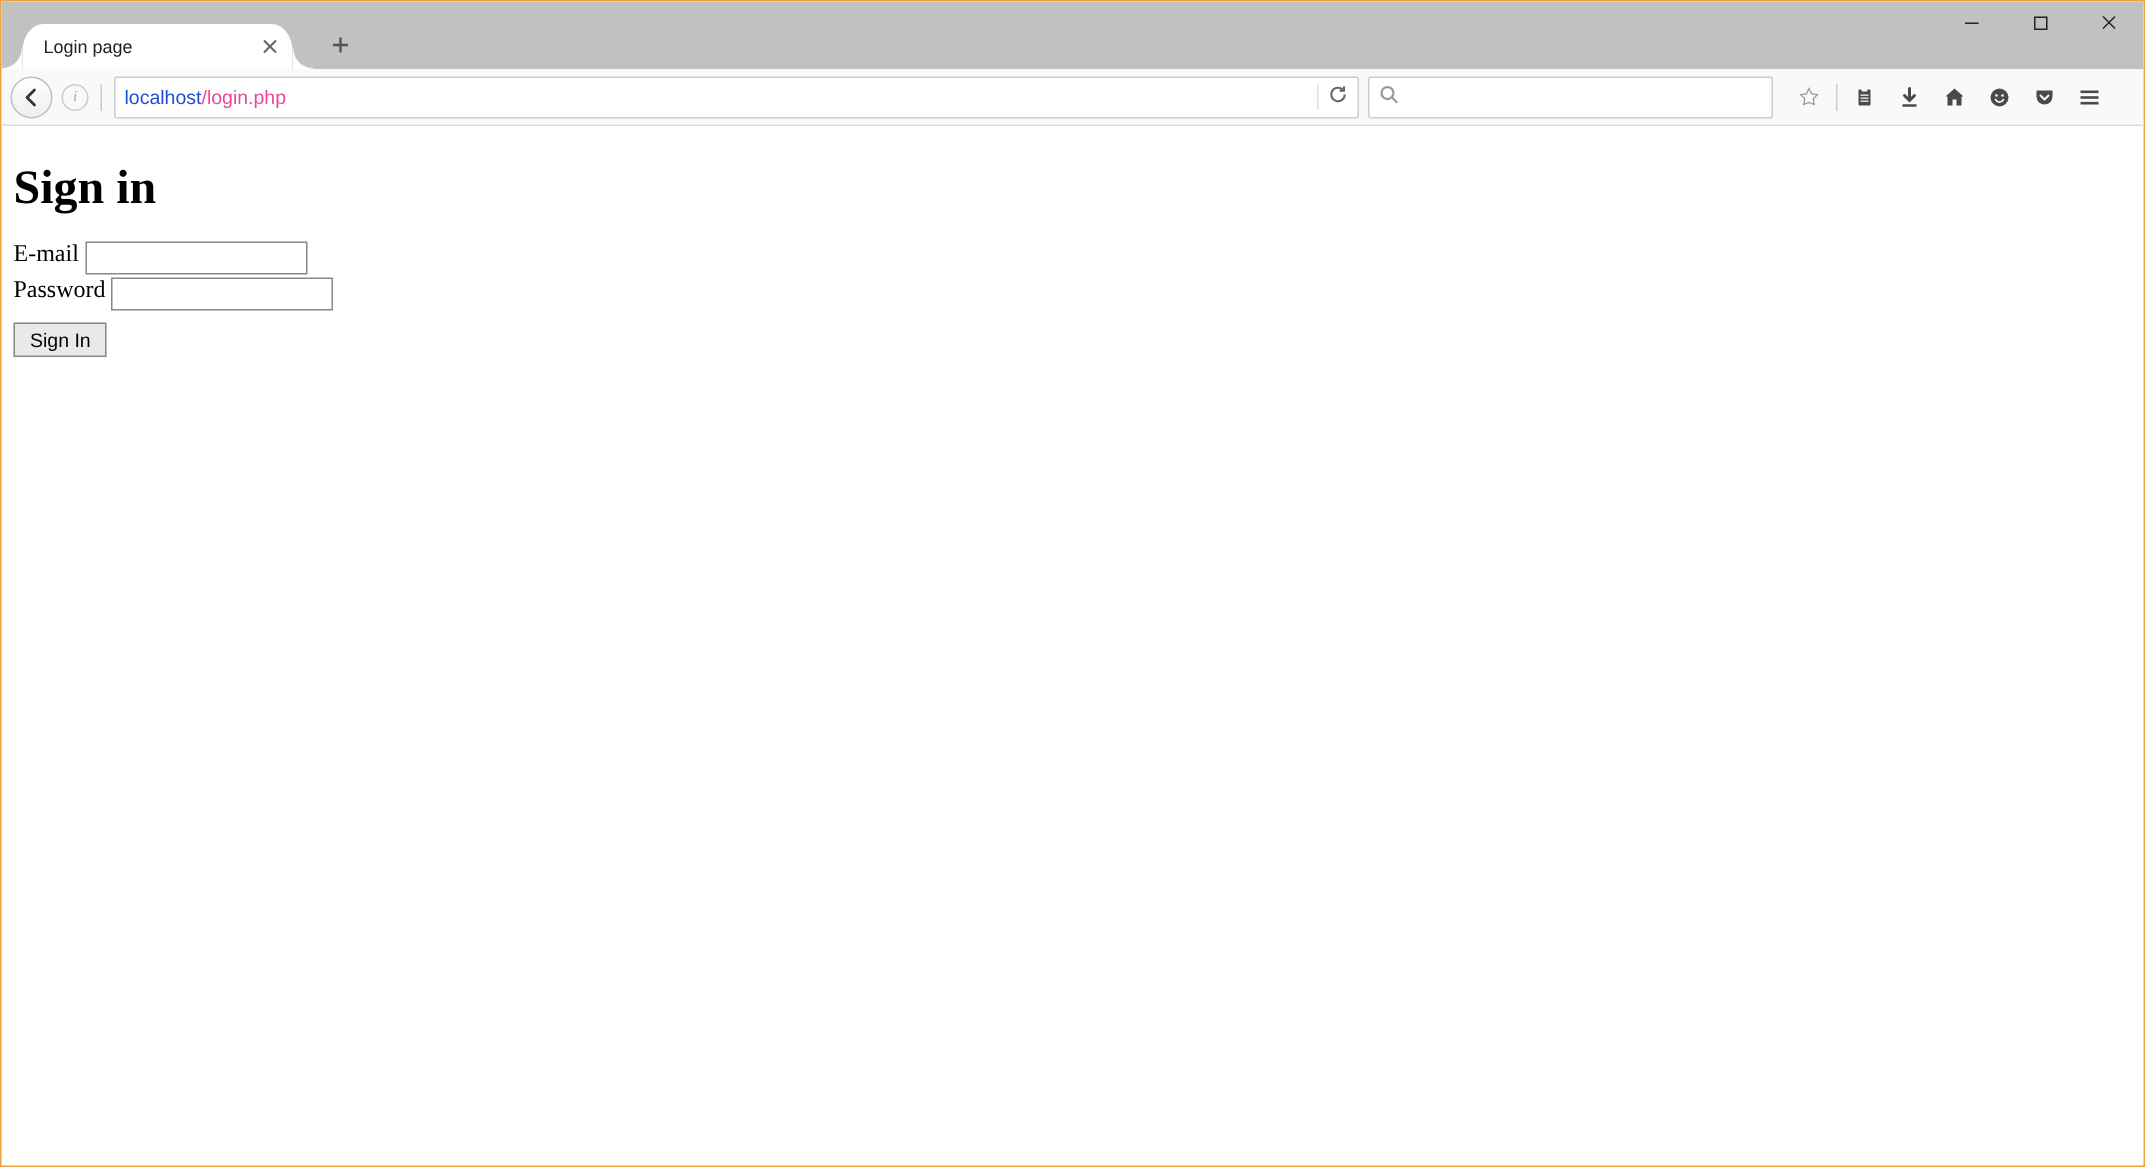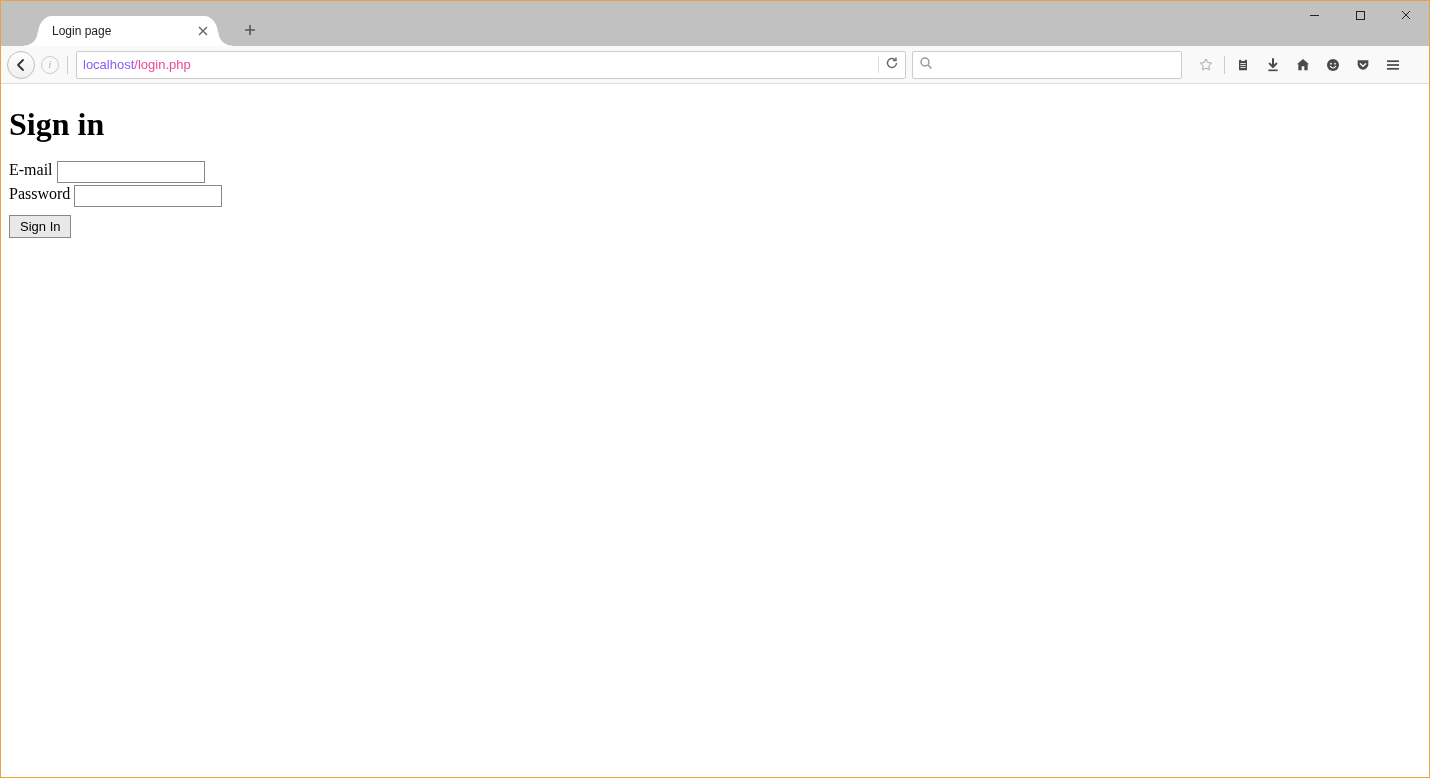--- a/index.html
+++ b/index.html
@@ -17,21 +17,20 @@
       overflow: hidden;
     }
 
     
     .titlebar {
       height: 45px;
       background: #c1c1c1;
       display: flex;
       align-items: flex-end;
       position: relative;
-      padding-left: 23px;
     }
     .tab {
       position: relative;
       margin-left: 14px;
       height: 30px;
       background: #fff;
       border-top-left-radius: 14px 18px;
       border-top-right-radius: 14px 18px;
       display: flex;
       align-items: center;
@@ -150,21 +149,21 @@
       border: 1px solid #ccc;
       border-radius: 2px;
       background: #fff;
       display: flex;
       align-items: center;
       padding: 0 6px;
       font-size: 13px;
       position: relative;
       max-width: 830px;
     }
-    .urlbar .host { color: #8b5cf6; }
+    .urlbar .host { color: #1d4ed8; }
     .urlbar .path { color: #ec4899; }
     .urlbar .reload {
       margin-left: auto;
       color: #777;
       cursor: pointer;
       padding-left: 6px;
       border-left: 1px solid #e0e0e0;
     }
     .searchbar {
       width: 270px;

